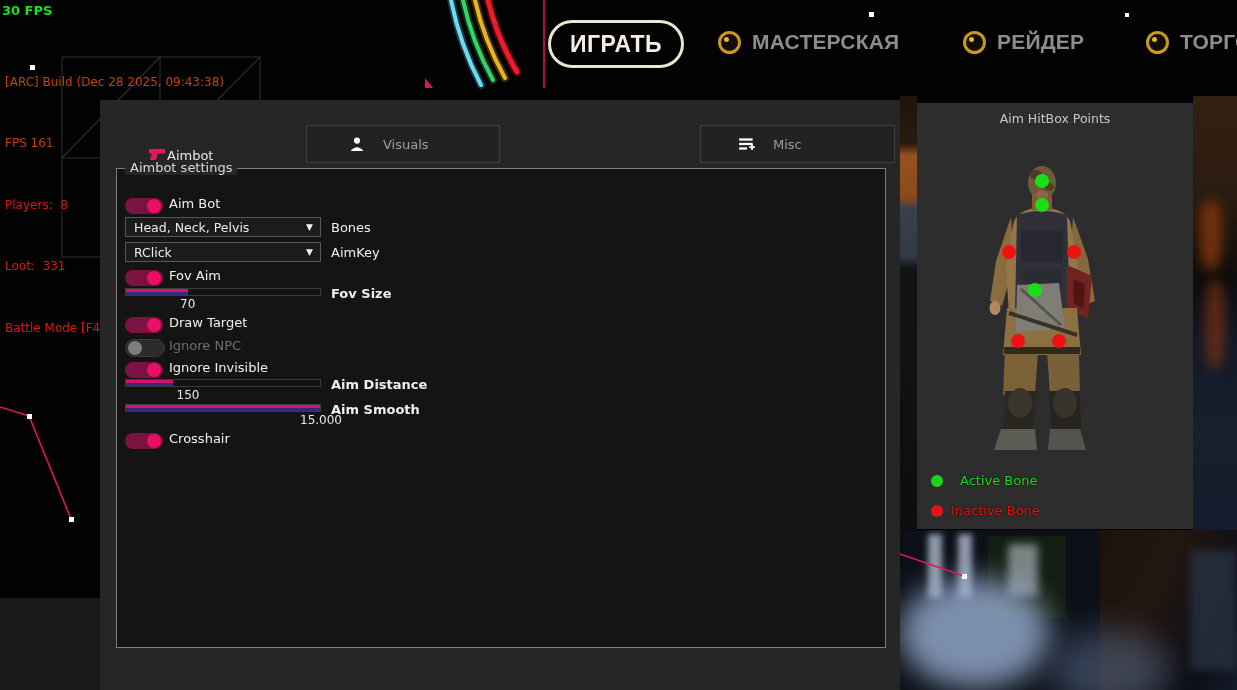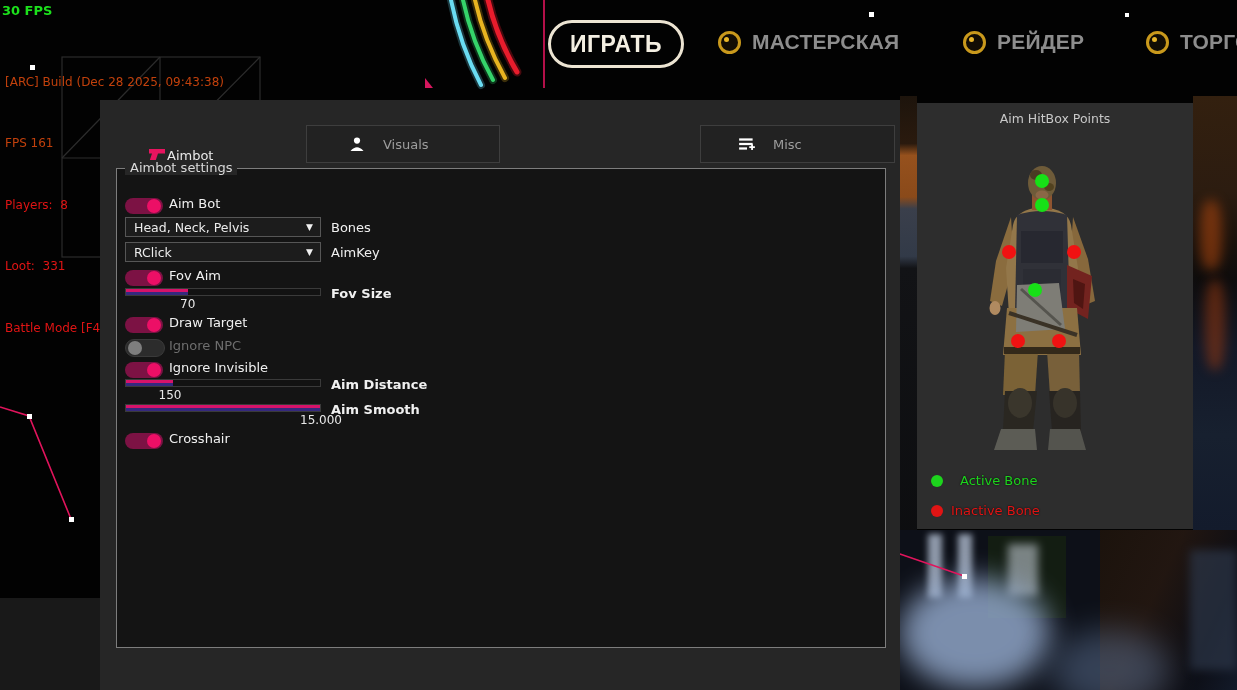--- a/index.html
+++ b/index.html
@@ -241,21 +241,21 @@
 
       <div class="row" style="top:190px;">
         <div class="toggle on"><div class="knob"></div></div>
         <span class="ctl-label">Ignore Invisible</span>
       </div>
 
       <div class="row" style="top:210px;width:400px;height:24px;">
         <div class="slider">
             <div class="sl-fill" style="width: 24%;"></div>
           </div>
-        <span class="sl-value" style="left: 45px; text-align: center;">150</span>
+        <span class="sl-value" style="left: 63px; text-align: center;">150</span>
         <span class="side-label sl-label">Aim Distance</span>
       </div>
 
       <div class="row" style="top:235px;width:400px;height:24px;">
         <div class="slider">
             <div class="sl-fill" style="width: 100%;"></div>
           </div>
         <span class="sl-value" style="left: 196px;">15.000</span>
         <span class="side-label sl-label">Aim Smooth</span>
       </div>

